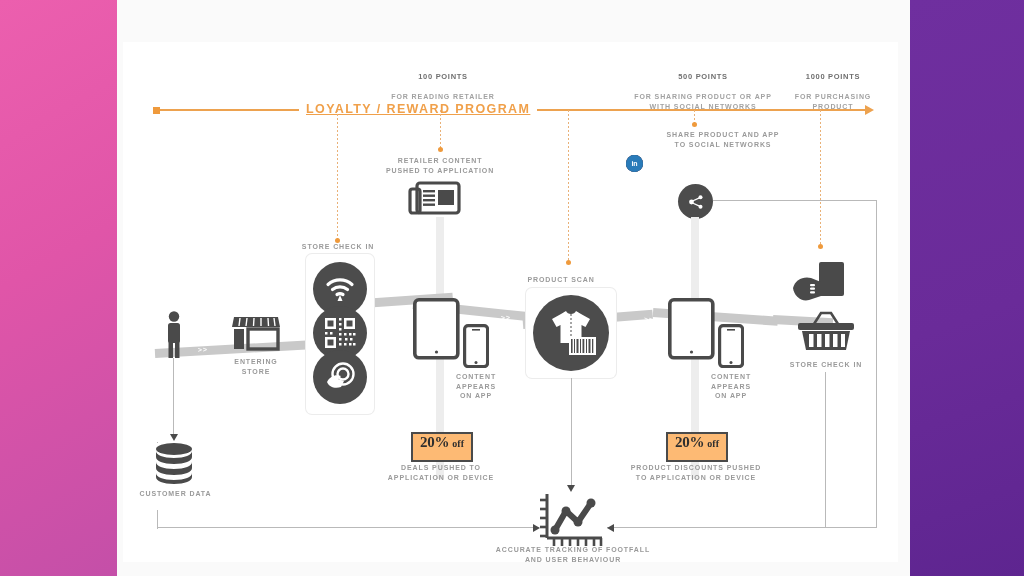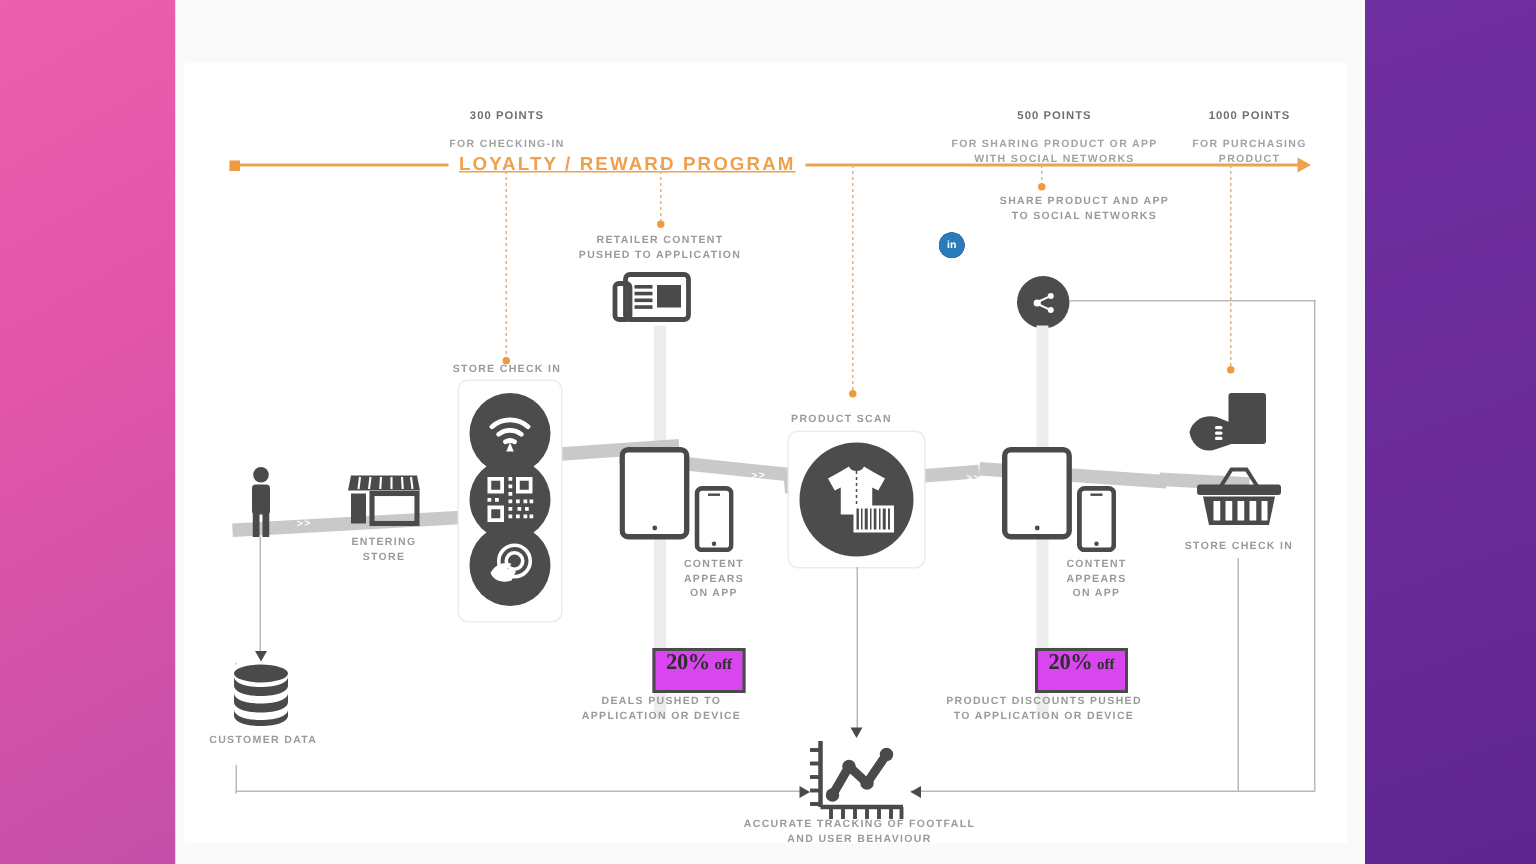--- a/index.html
+++ b/index.html
@@ -49,46 +49,46 @@
   }
   .whitebox{
     position:absolute;background:#ffffff;border-radius:6px;
     box-shadow:0 0 0 1px #ececec;
   }
   .title-loyalty{
     position:absolute;color:#f0a04a;font-size:12.5px;font-weight:bold;
     letter-spacing:1.4px;white-space:nowrap;background:#fff;padding:0 7px;
   }
   .pct{
-    position:absolute;border:2.5px solid #4a4a4a;background:#d946ef;
+    position:absolute;border:2.5px solid #4a4a4a;background:#fdba74;
     display:flex;align-items:baseline;justify-content:center;
-    font-family:"Liberation Serif", serif;color:#2f2f2f;margin-left:24px;
+    font-family:"Liberation Serif", serif;color:#2f2f2f;
   }
   .pct .num{font-size:15px;font-weight:bold;letter-spacing:-.2px;}
   .pct .off{font-size:10px;margin-left:3px;font-weight:bold;}
   .soc{position:absolute;width:17px;height:17px;border-radius:50%;
     display:flex;align-items:center;justify-content:center;color:#fff;
     font-size:10px;font-weight:bold;font-family:"Liberation Serif",serif;}
   svg{display:block;}
 </style>
 </head>
 <body>
 
 <div class="stage">
 
   <div class="band-left"></div>
   <div class="band-right"></div>
   <div class="slide"></div>
 
   <div class="card">
 
-    <div class="lbl pts" style="left:150px;top:20px;width:130px;">
-      <b>300 POINTS</b>
-      <span>FOR CHECKING-IN
-(ONCE A DAY)</span>
+    <div class="lbl pts" style="left:250px;top:20px;width:140px;">
+      <b>100 POINTS</b>
+      <span>FOR READING RETAILER
+CONTENT</span>
     </div>
     <div class="lbl pts" style="left:490px;top:20px;width:180px;">
       <b>500 POINTS</b>
       <span>FOR SHARING PRODUCT OR APP
 WITH SOCIAL NETWORKS</span>
     </div>
     <div class="lbl pts" style="left:645px;top:20px;width:130px;">
       <b>1000 POINTS</b>
       <span>FOR PURCHASING
 PRODUCT</span>

